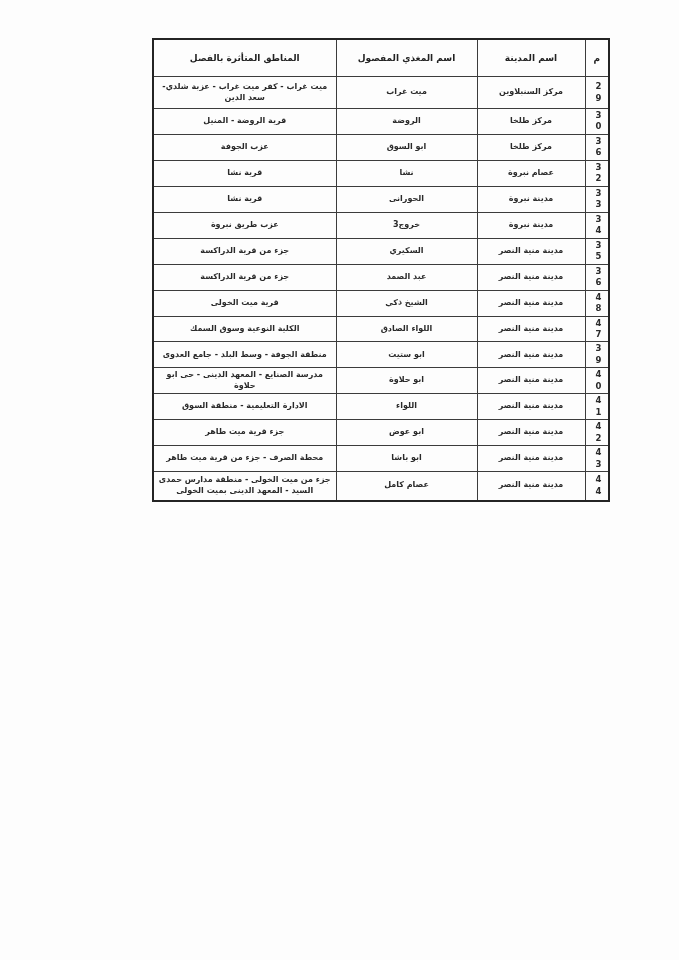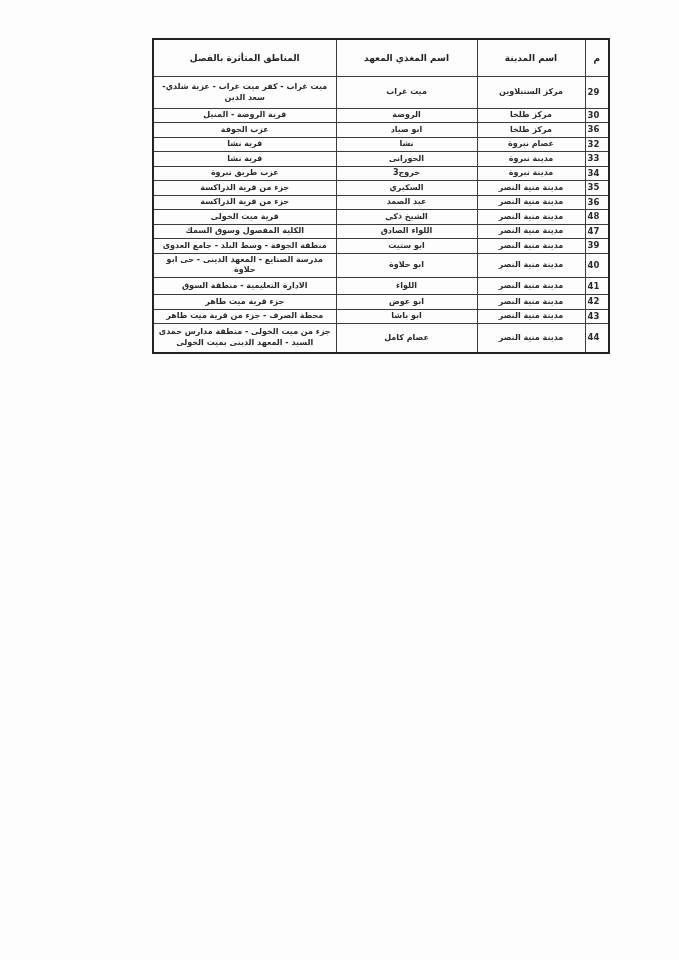--- a/index.html
+++ b/index.html
@@ -51,21 +51,21 @@
   table.doc-table td {
     font-size: 8px;
     line-height: 1.35;
     color: #2a2a2a;
   }
   
   table.doc-table td.num-cell {
     text-align: left;
     direction: ltr;
     font-size: 8.5px;
-    padding-left: 2px;
+    padding-left: 10px;
   }
   
   table.doc-table tbody tr { height: 14px; }
   
   table.doc-table tbody tr:nth-child(1)  { height: 32px; }
   table.doc-table tbody tr:nth-child(12) { height: 21px; }
   table.doc-table tbody tr:nth-child(13) { height: 17px; }
   table.doc-table tbody tr:nth-child(16) { height: 29px; }
 </style>
 </head>
@@ -77,21 +77,21 @@
       <colgroup>
         <col style="width:24px">
         <col style="width:108px">
         <col style="width:141px">
         <col style="width:183px">
       </colgroup>
       <thead>
         <tr>
           <th>م</th>
           <th>اسم المدينة</th>
-          <th>اسم المغذي المعهد</th>
+          <th>اسم المغذي المفصول</th>
           <th>المناطق المتأثرة بالفصل</th>
         </tr>
       </thead>
       <tbody id="table-body">
   <tr>
     <td class="num-cell">29</td>
     <td>مركز السنبلاوين</td>
     <td>ميت غراب</td>
     <td>ميت غراب - كفر ميت غراب - عزبة شلدي- سعد الدين</td>
   </tr>
@@ -99,21 +99,21 @@
   <tr>
     <td class="num-cell">30</td>
     <td>مركز طلخا</td>
     <td>الروضة</td>
     <td>قرية الروضة - المنيل</td>
   </tr>
 
   <tr>
     <td class="num-cell">36</td>
     <td>مركز طلخا</td>
-    <td>ابو صياد</td>
+    <td>ابو السوق</td>
     <td>عزب الجوفة</td>
   </tr>
 
   <tr>
     <td class="num-cell">32</td>
     <td>عصام نبروة</td>
     <td>نشا</td>
     <td>قرية نشا</td>
   </tr>
 
@@ -149,21 +149,21 @@
     <td class="num-cell">48</td>
     <td>مدينة منية النصر</td>
     <td>الشيخ ذكي</td>
     <td>قرية ميت الخولى</td>
   </tr>
 
   <tr>
     <td class="num-cell">47</td>
     <td>مدينة منية النصر</td>
     <td>اللواء الصادق</td>
-    <td>الكلية المفصول وسوق السمك</td>
+    <td>الكلية النوعية وسوق السمك</td>
   </tr>
 
   <tr>
     <td class="num-cell">39</td>
     <td>مدينة منية النصر</td>
     <td>ابو ستيت</td>
     <td>منطقة الجوفة - وسط البلد - جامع العدوى</td>
   </tr>
 
   <tr>

